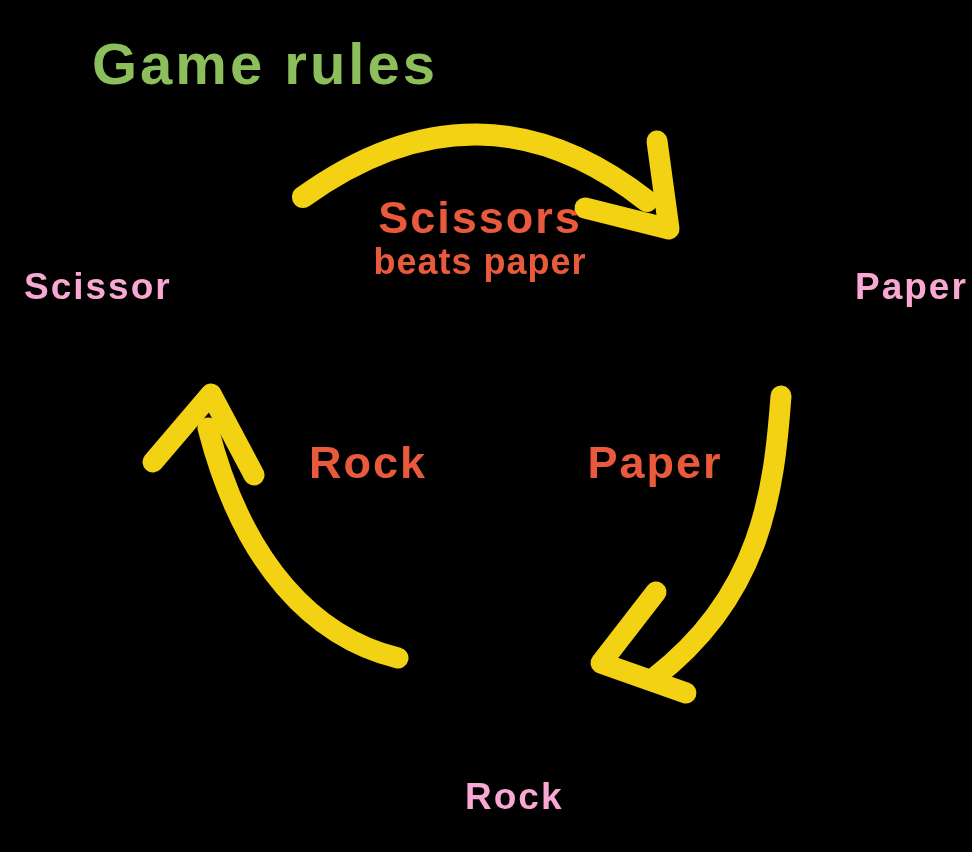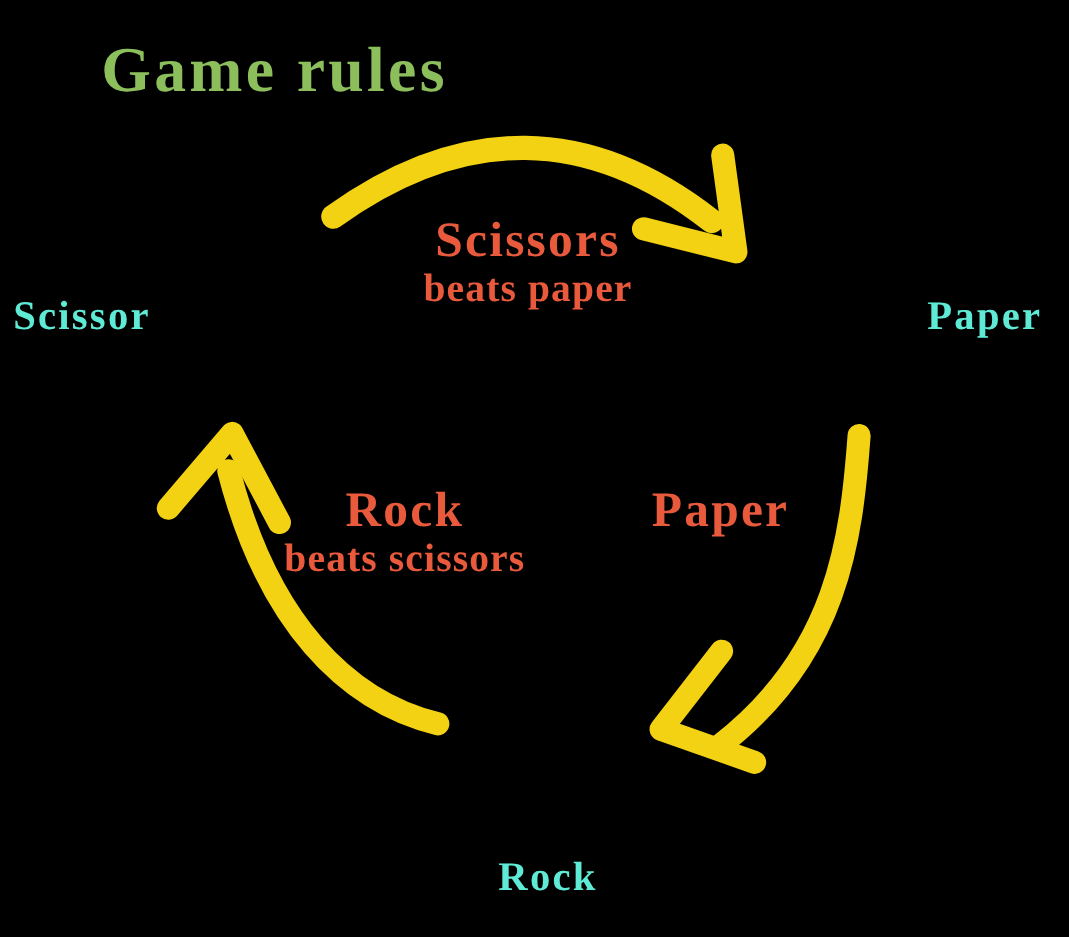--- a/index.html
+++ b/index.html
@@ -6,21 +6,21 @@
     margin: 0;
     padding: 0;
     background: #000000;
   }
   .canvas {
     position: relative;
     width: 972px;
     height: 852px;
     background: #000000;
     overflow: hidden;
-    font-family: Liberation Serif, serif;
+    font-family: Liberation Sans, sans-serif;
   }
   .title {
     position: absolute;
     left: 92px;
     top: 30px;
     font-size: 58px;
     font-weight: bold;
     letter-spacing: 3px;
     color: #8CBE5C;
     white-space: nowrap;
@@ -30,22 +30,23 @@
     left: 0;
     top: 0;
     width: 972px;
     height: 852px;
   }
   .node-label {
     position: absolute;
     font-size: 37px;
     font-weight: bold;
     letter-spacing: 2px;
-    color: #5eead4;
+    color: #f9a8d4;
     white-space: nowrap;
+    margin-left: 12px;
   }
   .node-scissor { left: 12px;  top: 266px; }
   .node-paper   { left: 843px; top: 266px; }
   .node-rock    { left: 453px; top: 776px; }
   .edge-label {
     position: absolute;
     text-align: center;
     color: #E85A3B;
     white-space: nowrap;
   }
@@ -100,20 +101,19 @@
   <div class="node-label node-paper">Paper</div>
   <div class="node-label node-rock">Rock</div>
 
   <div class="edge-label edge-top">
     <div class="winner">Scissors</div>
     <div class="rule">beats paper</div>
   </div>
 
   <div class="edge-label edge-left">
     <div class="winner">Rock</div>
-    <div class="rule">beats scissors</div>
   </div>
 
   <div class="edge-label edge-right">
     <div class="winner">Paper</div>
   </div>
 
 </div>
 
 </body></html>

